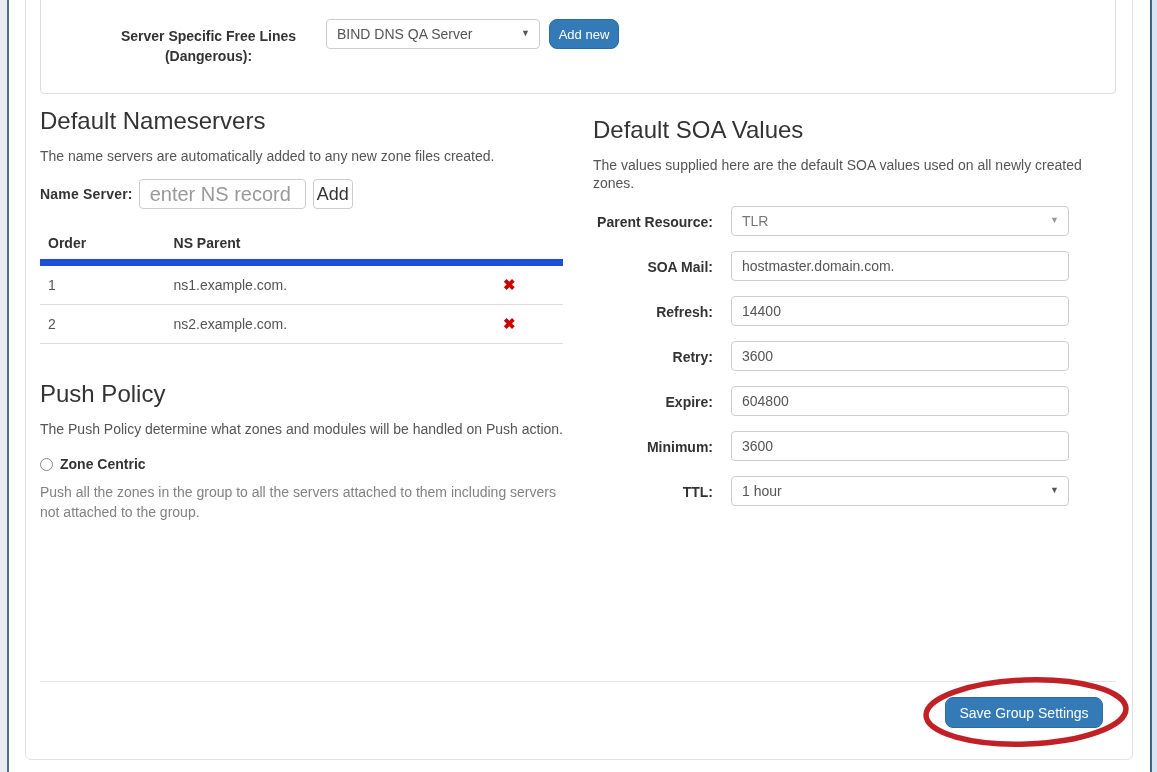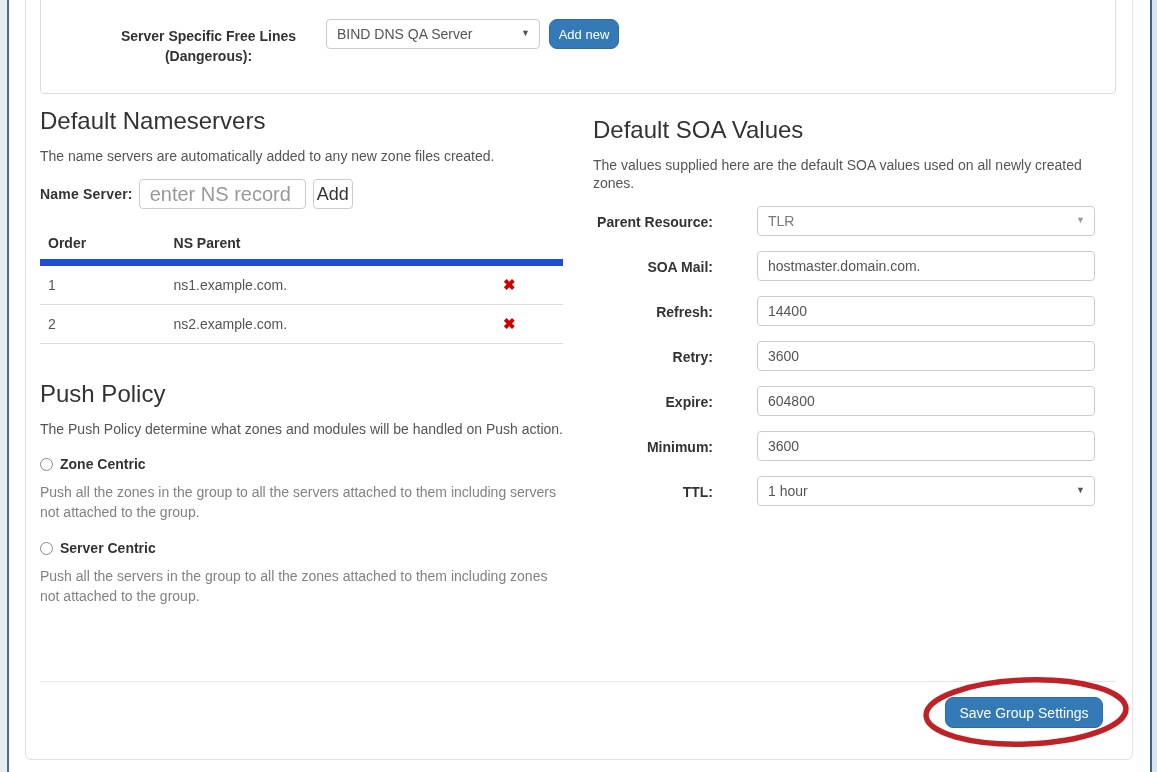--- a/index.html
+++ b/index.html
@@ -94,26 +94,26 @@
   }
   .radio.checked { border-color:#2b6fd4; }
   .radio.checked::after {
     content:""; position:absolute; left:2px; top:2px; right:2px; bottom:2px;
     background:#2b6fd4; border-radius:50%;
   }
   .pp-label { font-weight:bold; color:#333; }
   .pp-desc { color:#828282; line-height:20px; margin-top:10px; }
 
   
-  .soa-row { display:flex; margin-bottom:15px;gap:16px; }
+  .soa-row { display:flex; margin-bottom:15px; }
   .soa-label {
     width:120px; flex:0 0 120px; text-align:right; font-weight:bold;
     padding-top:6px; line-height:20px; color:#333;
   }
-  .soa-control { margin-left:28px; width:338px; }
+  .soa-control { margin-left:18px; width:338px; }
   .soa-input {
     width:338px; height:30px; border:1px solid #ccc; border-radius:4px;
     padding:5px 10px; font-size:14px; color:#555; font-family:"Liberation Sans",sans-serif;
   }
 
   
   .divider { position:absolute; left:40px; top:681px; width:1076px; height:1px; background:#e5e5e5; }
   .save-btn { position:absolute; left:945px; top:697px; width:158px; height:31px; font-size:14px; }
   .annotation-svg { position:absolute; left:912px; top:668px; width:230px; height:92px; pointer-events:none; }
 </style>
@@ -174,27 +174,20 @@
 
 
   <div class="pp-option">
     <div class="pp-radio-row">
       <span class="radio"></span>
       <span class="pp-label">Zone Centric</span>
     </div>
     <p class="pp-desc">Push all the zones in the group to all the servers attached to them including servers not attached to the group.</p>
   </div>
 
-  <div class="pp-option">
-    <div class="pp-radio-row">
-      <span class="radio"></span>
-      <span class="pp-label">Server Centric</span>
-    </div>
-    <p class="pp-desc">Push all the servers in the group to all the zones attached to them including zones not attached to the group.</p>
-  </div>
 </div>
 
 <div class="right-col">
   <h2 class="section-title">Default SOA Values</h2>
   <p class="section-desc" style="width:500px;">The values supplied here are the default SOA values used on all newly created zones.</p>
 
   <div class="soa-row">
     <div class="soa-label">Parent Resource:</div>
     <div class="soa-control">
       <div class="select-box" style="width:338px;">

